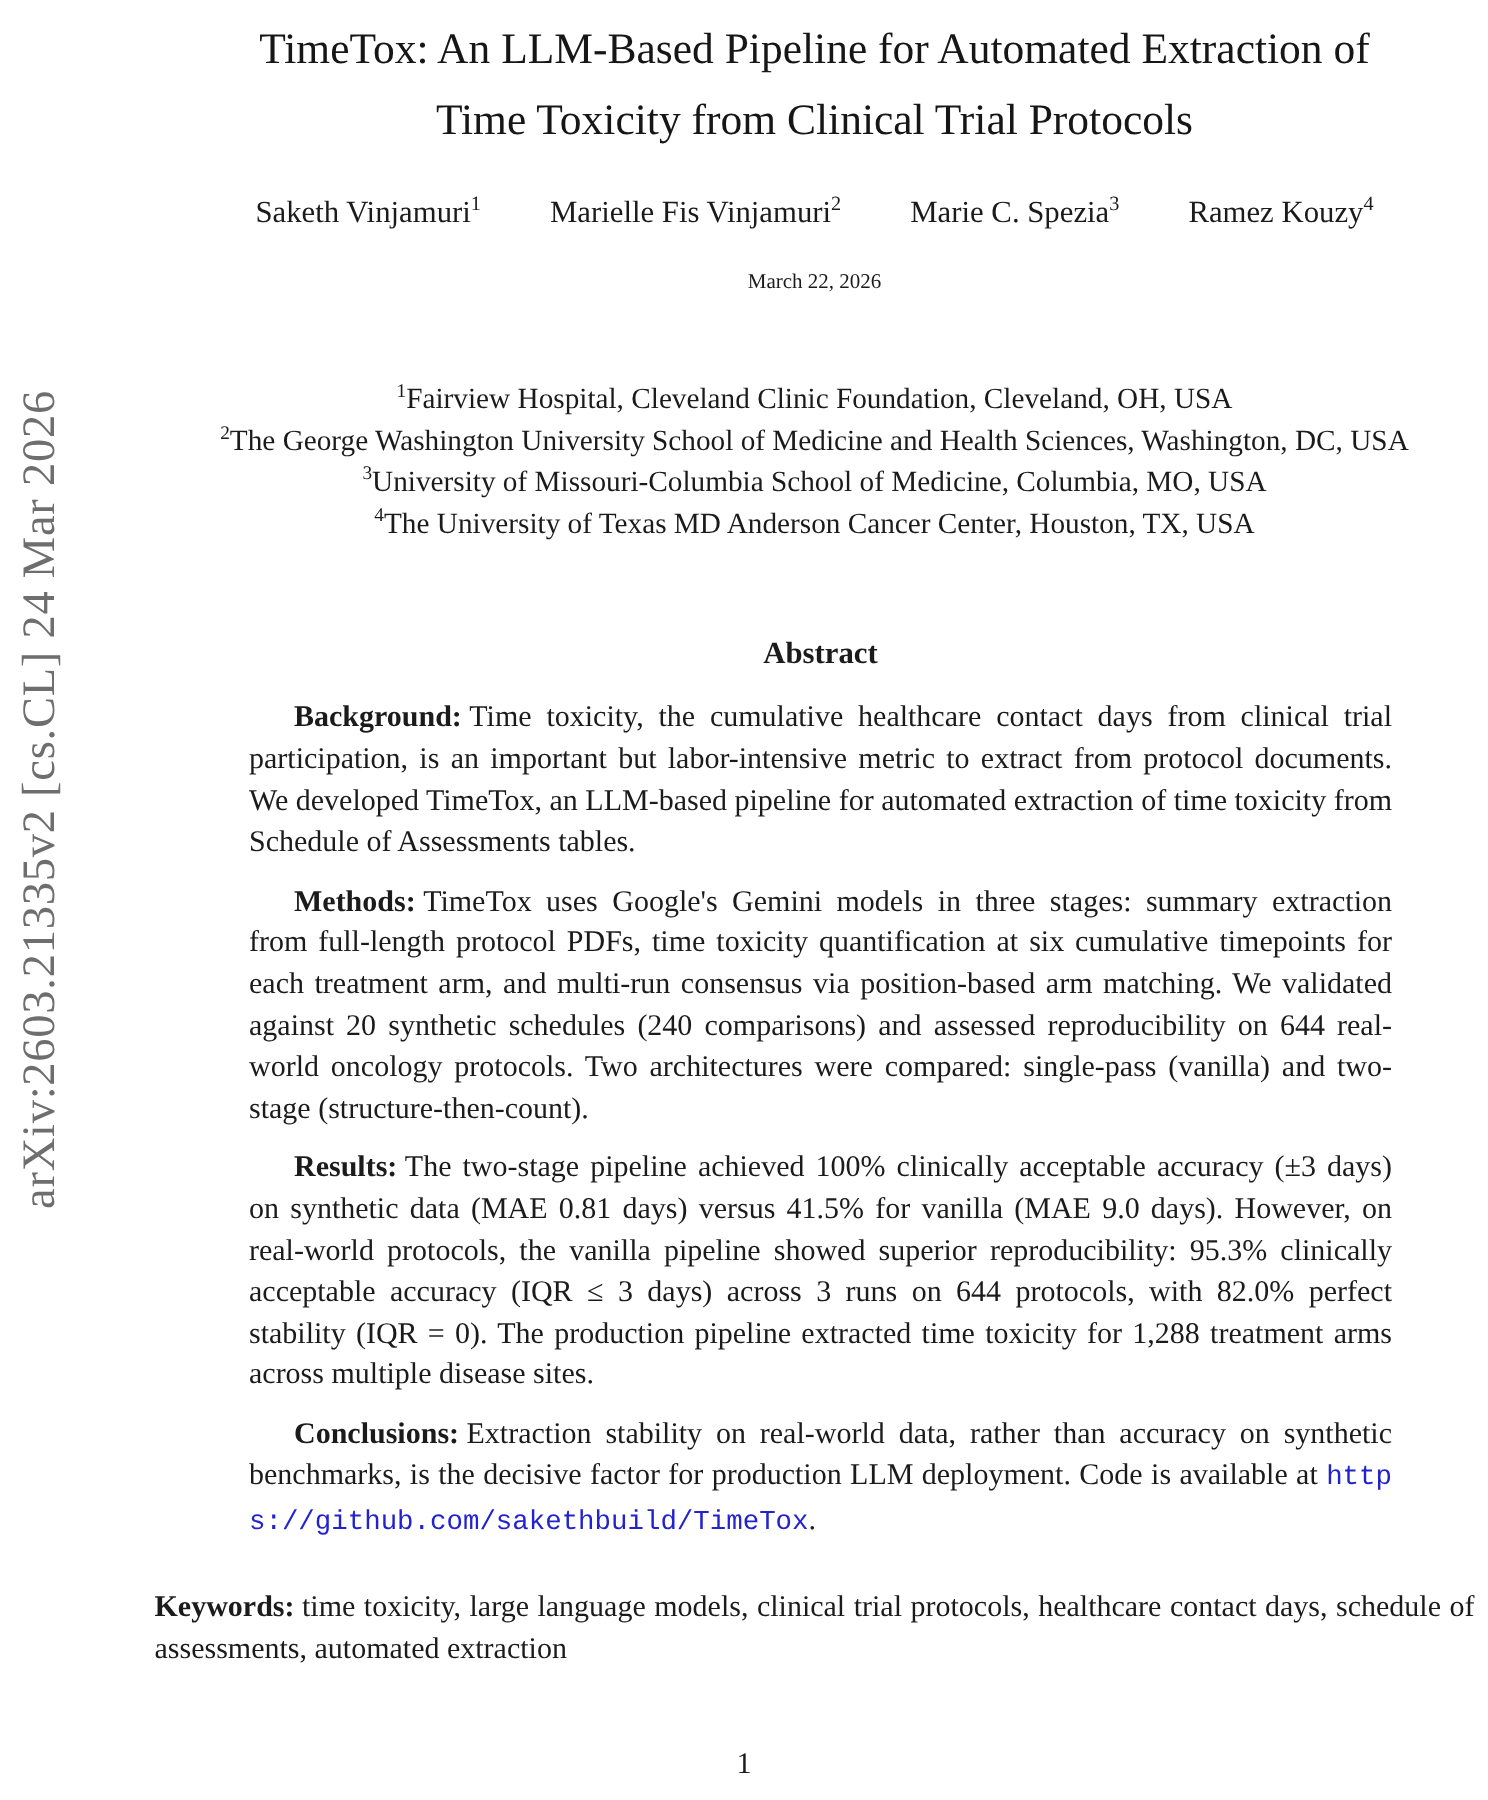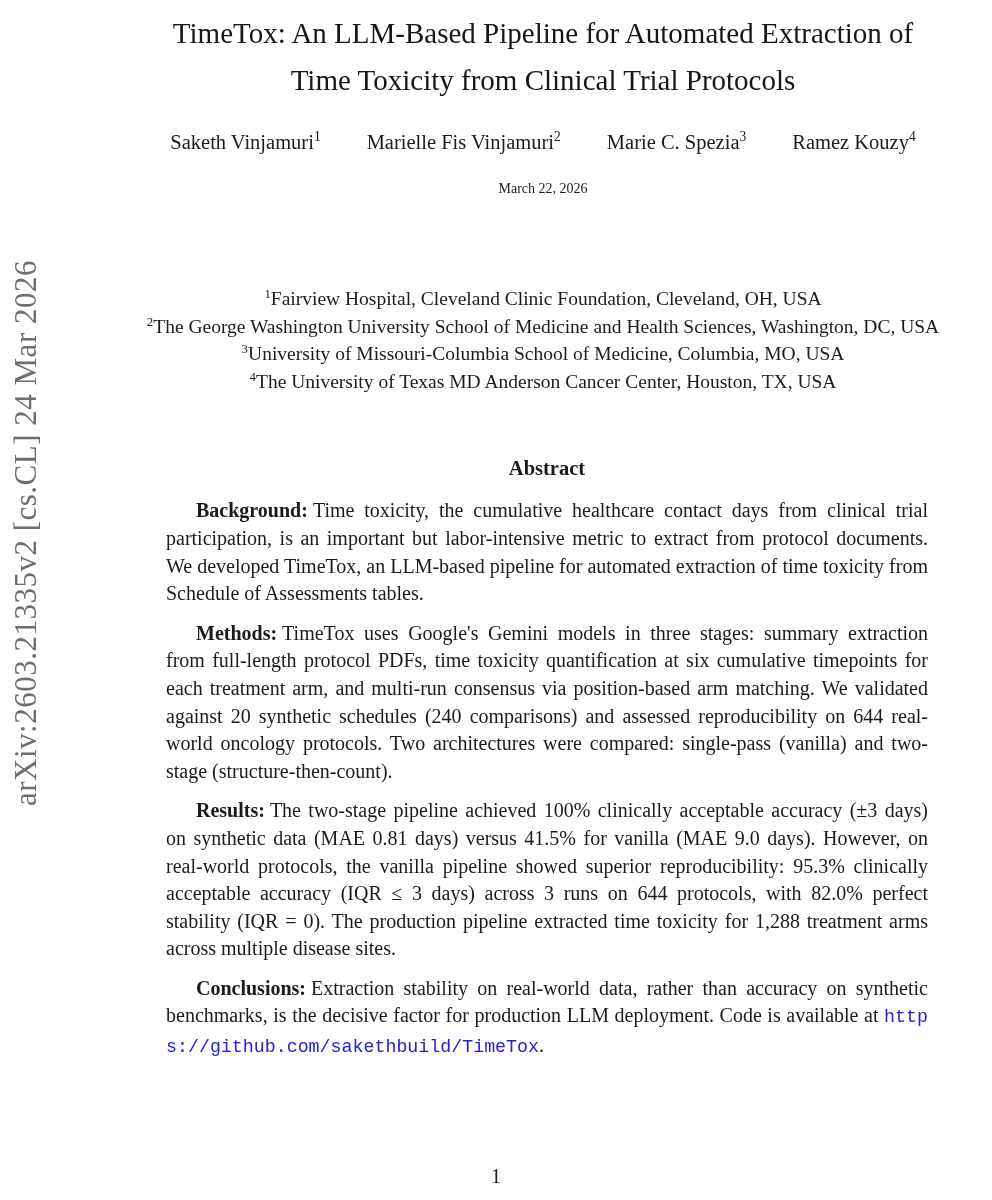--- a/index.html
+++ b/index.html
@@ -36,21 +36,21 @@
     font-size: 20.5px;
     font-family: Liberation Serif, serif;
   }
   .author { white-space: nowrap; }
 
   sup { font-size: 0.66em; line-height: 0; }
 
   .date { margin-top: 27px; text-align: center; font-size: 14px; }
 
   .affiliations {
-    margin-top: 88px;
+    margin-top: 56px;
     text-align: center;
     font-size: 19.5px; line-height: 27.6px;
   }
 
   .abstract { margin: 62px 49px 0 51px; width: 786px; }
   .abstract-heading {
     text-align: center; font-weight: bold; font-size: 20.5px;
     margin-bottom: 17px;
     margin-top: 40px;
   }
@@ -115,18 +115,19 @@
 
       <p><span class="plabel">Background:</span><span>Time toxicity, the cumulative healthcare contact days from clinical trial participation, is an important but labor-intensive metric to extract from protocol documents. We developed TimeTox, an LLM-based pipeline for automated extraction of time toxicity from Schedule of Assessments tables.</span></p>
 
       <p><span class="plabel">Methods:</span><span>TimeTox uses Google's Gemini models in three stages: summary extraction from full-length protocol PDFs, time toxicity quantification at six cumulative timepoints for each treatment arm, and multi-run consensus via position-based arm matching. We validated against 20 synthetic schedules (240 comparisons) and assessed reproducibility on 644 real-world oncology protocols. Two architectures were compared: single-pass (vanilla) and two-stage (structure-then-count).</span></p>
 
       <p><span class="plabel">Results:</span><span>The two-stage pipeline achieved 100% clinically acceptable accuracy (±3 days) on synthetic data (MAE 0.81 days) versus 41.5% for vanilla (MAE 9.0 days). However, on real-world protocols, the vanilla pipeline showed superior reproducibility: 95.3% clinically acceptable accuracy (IQR ≤ 3 days) across 3 runs on 644 protocols, with 82.0% perfect stability (IQR = 0). The production pipeline extracted time toxicity for 1,288 treatment arms across multiple disease sites.</span></p>
 
       <p><span class="plabel">Conclusions:</span><span>Extraction stability on real-world data, rather than accuracy on synthetic benchmarks, is the decisive factor for production LLM deployment. Code is available at </span><a class="link">https://github.com/sakethbuild/TimeTox</a><span>.</span></p>
     </div>
 
+    <p class="keywords"><span class="plabel">Keywords:</span><span>time toxicity, large language models, clinical trial protocols, healthcare contact days, schedule of assessments, automated extraction</span></p>
 
   </div>
 
   <div class="pagenum">1</div>
 
 </div>
 
 </body></html>

